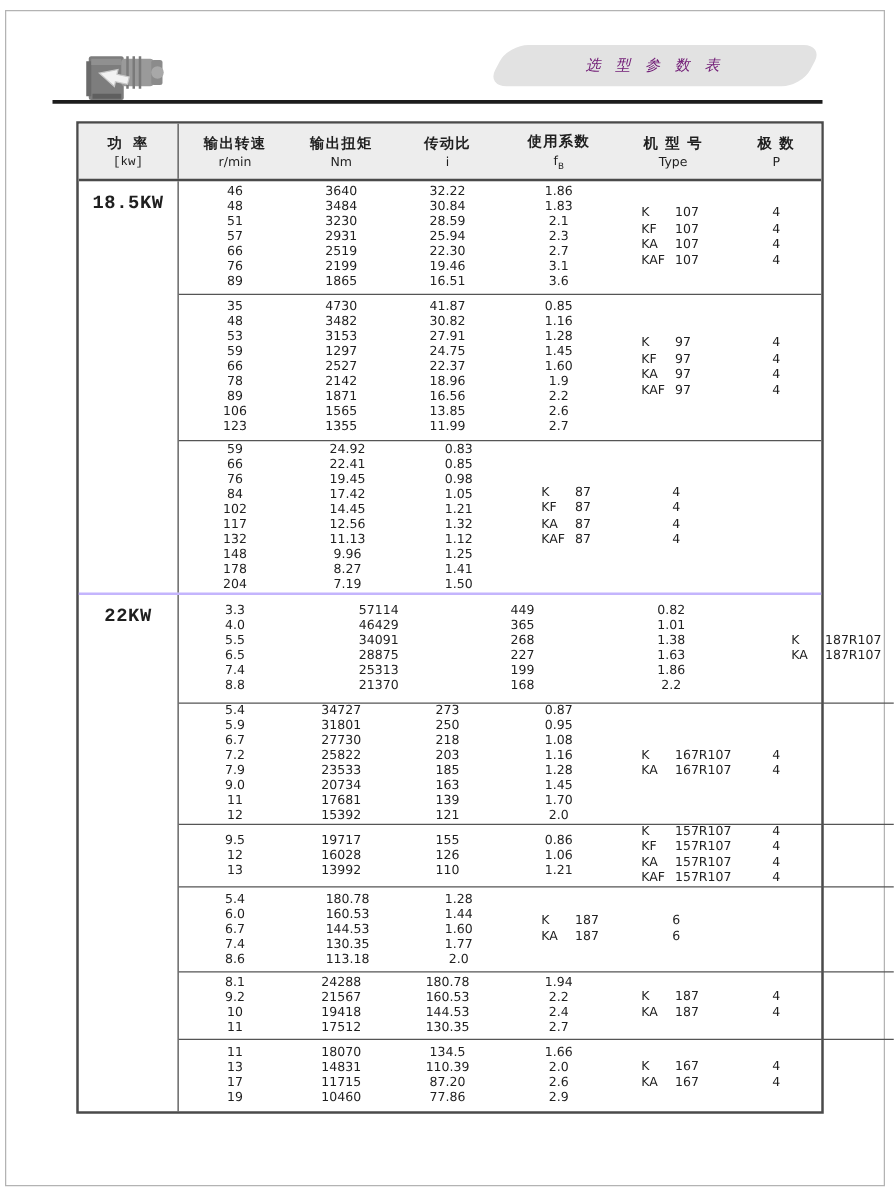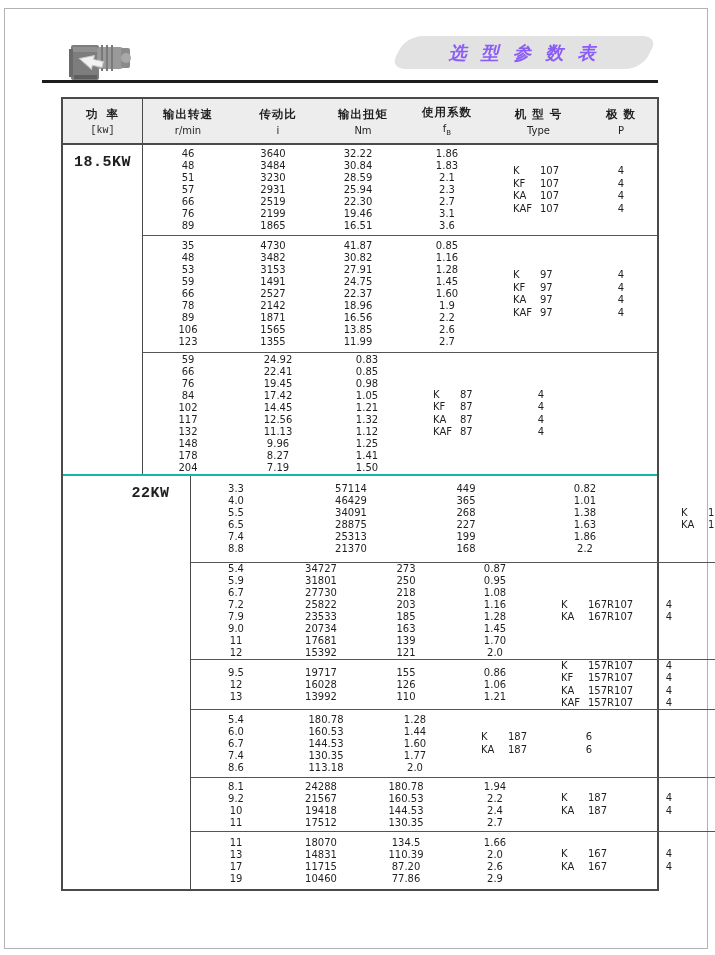--- a/index.html
+++ b/index.html
@@ -10,37 +10,37 @@
   }
   .frame{position:absolute;left:4px;top:8px;width:704px;height:941px;
     border:1px solid #b3b3b3;box-sizing:border-box;}
   
   .logo{position:absolute;left:63px;top:35px;width:76px;height:50px;}
   .ribbon{position:absolute;left:388px;top:36px;width:272px;height:33px;}
   .ribbon-bg{position:absolute;left:10px;right:10px;top:0;bottom:0;
     background:#e2e2e2;transform:skewX(-28deg);border-radius:16px/13px;}
   .ribbon-text{position:absolute;left:0;right:0;top:0;bottom:0;
     display:flex;align-items:center;justify-content:center;
-    font-style:italic;font-weight:bold;font-size:18px;letter-spacing:4px;color:#8b5cf6;}
+    font-style:italic;font-weight:normal;font-size:12px;letter-spacing:4px;color:#701a75;}
   .thick-rule{position:absolute;left:42px;top:80px;width:616px;height:3px;background:#1c1c1c;}
 
   
   .tbl{position:absolute;left:61px;top:97px;width:598px;
     border:2px solid #4a4a4a;box-sizing:border-box;background:#fff;}
   .thead{display:flex;height:44px;background:#ededed;border-bottom:2px solid #4a4a4a;box-sizing:content-box;}
   .hcell{display:flex;flex-direction:column;justify-content:center;align-items:center;gap:3px;}
   .hzh{font-size:11.5px;font-weight:bold;letter-spacing:1px;white-space:nowrap;}
   .hsub{font-size:10px;}
   .hsub sub{font-size:7px;}
   .pcol{width:80px;border-right:1px solid #4a4a4a;box-sizing:border-box;flex:none;font-family:Liberation Mono, monospace;}
   .w-speed{width:90px;}.w-torque{width:80px;}.w-ratio{width:90px;}.w-factor{width:88px;}
   .w-type{width:95px;}.w-poles{width:70px;}
 
   .section{display:flex;}
-  .section + .section{border-top:2px solid #14b8a6;padding-left:48px;}
+  .section + .section{border-top:2px solid #c4b5fd;}
   .section .pcol{padding-top:9px;text-align:center;}
   .power-label{font-size:15px;font-weight:bold;letter-spacing:0.5px;}
   .dstack{flex:1;display:flex;flex-direction:column;}
   .block{display:flex;box-sizing:border-box;overflow:hidden;}
   .block + .block{border-top:1px solid #555;}
   .ncol{display:flex;flex-direction:column;justify-content:center;text-align:center;}
   .ln{height:12px;line-height:12px;font-size:10px;white-space:nowrap;}
   .tpcol{width:165px;display:flex;flex-direction:column;justify-content:center;}
   .tline{display:flex;height:12.5px;line-height:12.5px;font-size:10px;}
   .tname{width:95px;padding-left:22px;box-sizing:border-box;display:flex;white-space:nowrap;}
@@ -76,27 +76,27 @@
 <div class="tbl">
   <div class="thead">
     <div class="hcell pcol">
       <div class="hzh">功 率</div>
       <div class="hsub">[kw]</div>
     </div>
     <div class="hcell w-speed">
       <div class="hzh">输出转速</div>
       <div class="hsub">r/min</div>
     </div>
+    <div class="hcell w-torque">
+      <div class="hzh">输出扭矩</div>
+      <div class="hsub">Nm</div>
+    </div>
     <div class="hcell w-ratio">
       <div class="hzh">传动比</div>
       <div class="hsub">i</div>
-    </div>
-    <div class="hcell w-torque">
-      <div class="hzh">输出扭矩</div>
-      <div class="hsub">Nm</div>
     </div>
     <div class="hcell w-factor">
       <div class="hzh">使用系数</div>
       <div class="hsub"><span>f</span><sub>B</sub></div>
     </div>
     <div class="hcell w-type">
       <div class="hzh">机 型 号</div>
       <div class="hsub">Type</div>
     </div>
     <div class="hcell w-poles">
@@ -187,21 +187,21 @@
               <div class="ln">66</div>
               <div class="ln">78</div>
               <div class="ln">89</div>
               <div class="ln">106</div>
               <div class="ln">123</div>
             </div>
             <div class="ncol w-torque">
               <div class="ln">4730</div>
               <div class="ln">3482</div>
               <div class="ln">3153</div>
-              <div class="ln">1491</div>
+              <div class="ln">1297</div>
               <div class="ln">2527</div>
               <div class="ln">2142</div>
               <div class="ln">1871</div>
               <div class="ln">1565</div>
               <div class="ln">1355</div>
             </div>
             <div class="ncol w-ratio">
               <div class="ln">41.87</div>
               <div class="ln">30.82</div>
               <div class="ln">27.91</div>

